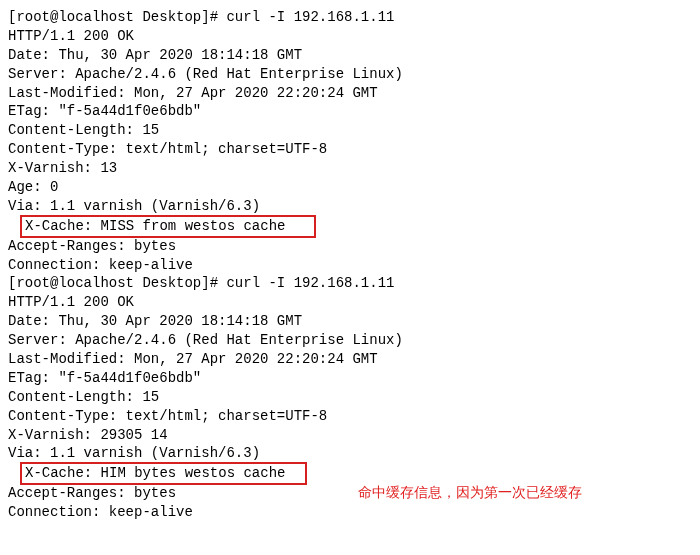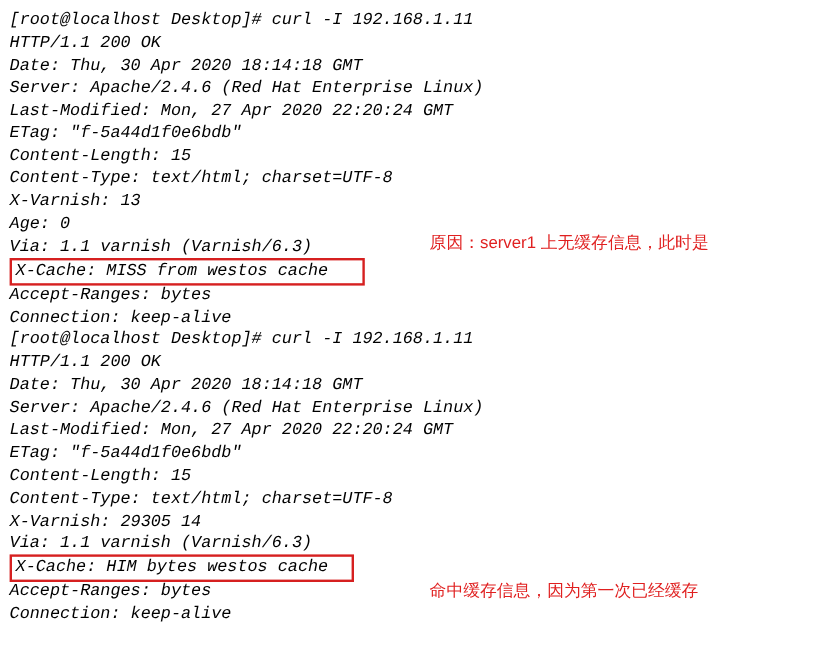--- a/index.html
+++ b/index.html
@@ -8,27 +8,26 @@
     background: #ffffff;
     font-family: "Consolas", "Monaco", "Courier New", monospace;
     font-size: 14px;
     line-height: 1.35;
     color: #000;
     width: 700px;
     box-sizing: border-box;
   }
   .line {
     white-space: pre;
-    font-style: italic;
   }
   .highlight-box {
     border: 2px solid #d62020;
     display: inline-block;
     padding: 0 3px;
-    margin: -1px 0;
+    margin: -1px 12px;
   }
   .annotation {
     font-family: "SimSun", "Microsoft YaHei", sans-serif;
     color: #e02020;
     font-size: 14px;
     position: absolute;
     line-height: 1.4;
   }
   .anno1 {
     left: 350px;
@@ -73,20 +72,20 @@
   <div class="line">Content-Length: 15</div>
   <div class="line">Content-Type: text/html; charset=UTF-8</div>
   <div class="line">X-Varnish: 29305 14</div>
   <div class="line">Via: 1.1 varnish (Varnish/6.3)</div>
   <div class="line"><span class="highlight-box">X-Cache: HIM bytes westos cache  </span></div>
   <div class="line">Accept-Ranges: bytes</div>
   <div class="line">Connection: keep-alive</div>
 
   <div class="annotation anno1">
     <br>
-    <span>原因：server1 上无缓存信息，此时是</span><br>
+    <br>
   </div>
 
   <div class="annotation anno2">
     <span>命中缓存信息，因为第一次已经缓存</span>
   </div>
 
 </div>
 
 </body></html>

